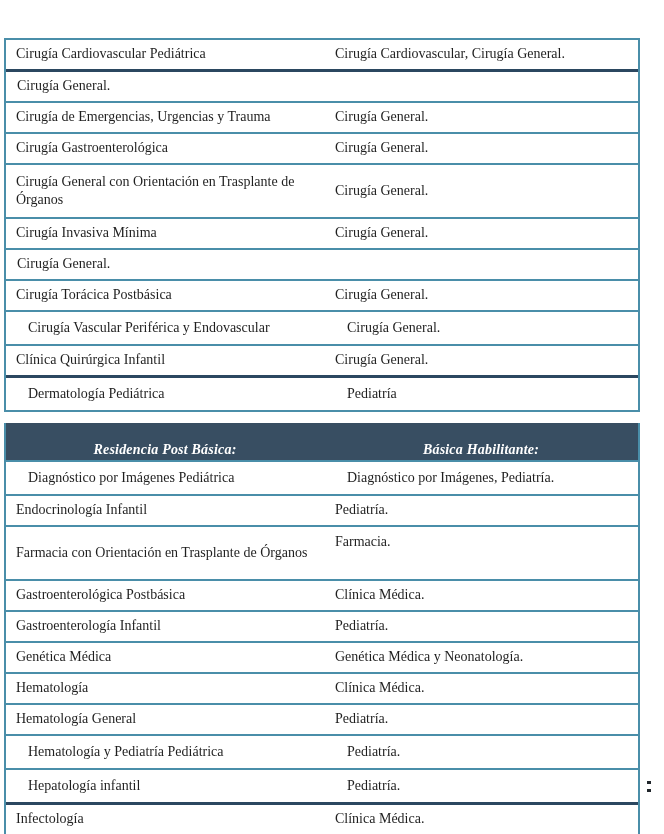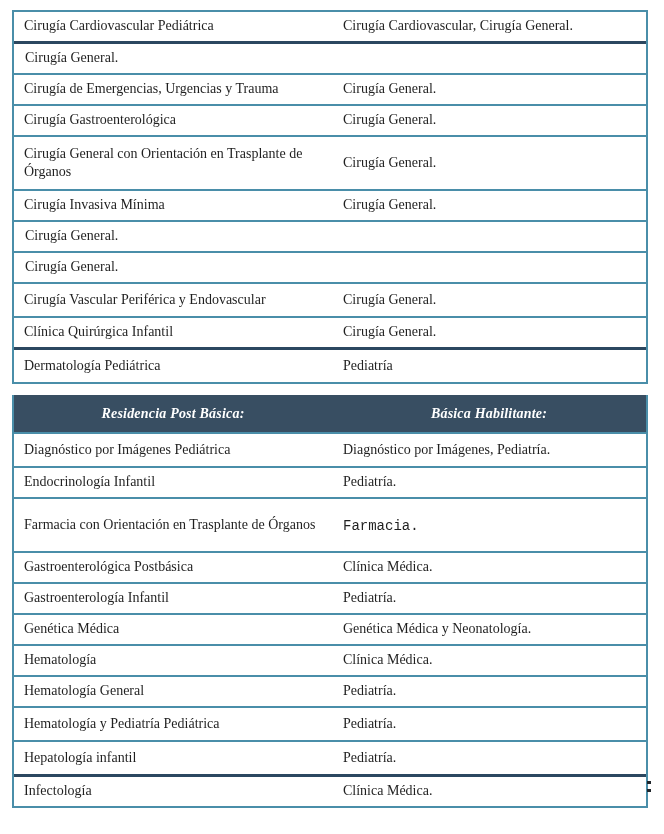--- a/index.html
+++ b/index.html
@@ -13,56 +13,57 @@
     color: #1f1f1f;
   }
   .page {
     position: relative;
     width: 664px;
     height: 834px;
     background: #ffffff;
   }
   .tbl {
     position: absolute;
-    left: 12px;
+    left: 4px;
     width: 636px;
     box-sizing: border-box;
     border-left: 2px solid #4a8ea9;
     border-right: 2px solid #4a8ea9;
     background: #ffffff;
+    margin-top: 28px;
   }
   .tbl-top    { top: 10px; border-top: 2px solid #4a8ea9; }
   .tbl-bottom { top: 395px; }
   .row {
     display: flex;
     align-items: center;
     border-bottom: 2px solid #4a8ea9;
     min-height: 29px;
   }
   .row.sep-dark { border-bottom: 3px solid #2b4760; }
-  .row.tall { min-height: 32px; }
+  .row.tall { min-height: 32px; padding-left: 12px; }
   .row.twoline { min-height: 52px; }
   .c1, .c2 {
     box-sizing: border-box;
     font-size: 14px;
     line-height: 1.3;
   }
   .c1 {
     width: 318px;
     flex: 0 0 318px;
     padding: 3px 8px 3px 10px;
   }
   .c2 {
     flex: 1 1 auto;
     padding: 3px 6px 3px 11px;
   }
-  .c2.top-align { align-self: flex-start; padding-top: 18px; font-family: Liberation Mono, monospace; }
+  .c2.top-align { align-self: flex-start; padding-top: 6px; }
   .thead {
     display: flex;
-    align-items: center;
+    align-items: flex-end;
     background: #384e62;
     color: #ffffff;
     min-height: 37px;
     border-bottom: 2px solid #4a8ea9;
   }
   .thead .hc1, .thead .hc2 {
     box-sizing: border-box;
     font-size: 14px;
     font-style: italic;
     font-weight: bold;
@@ -115,20 +116,21 @@
       <div class="c2">Cirugía General.</div>
     </div>
     <div class="row">
       <div class="c1">Cirugía Invasiva Mínima</div>
       <div class="c2">Cirugía General.</div>
     </div>
     <div class="row">
       <div class="c2">Cirugía General.</div>
     </div>
     <div class="row">
+      <div class="c1">Cirugía Torácica Postbásica</div>
       <div class="c2">Cirugía General.</div>
     </div>
     <div class="row tall">
       <div class="c1">Cirugía Vascular Periférica y Endovascular</div>
       <div class="c2">Cirugía General.</div>
     </div>
     <div class="row sep-dark">
       <div class="c1">Clínica Quirúrgica Infantil</div>
       <div class="c2">Cirugía General.</div>
     </div>

